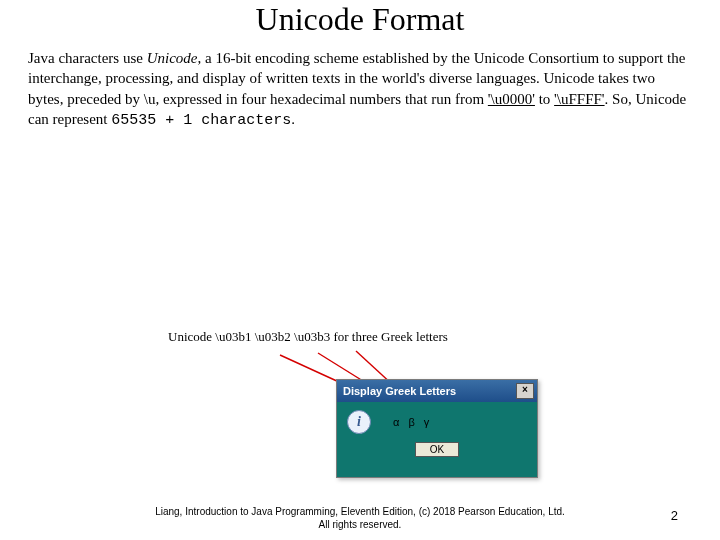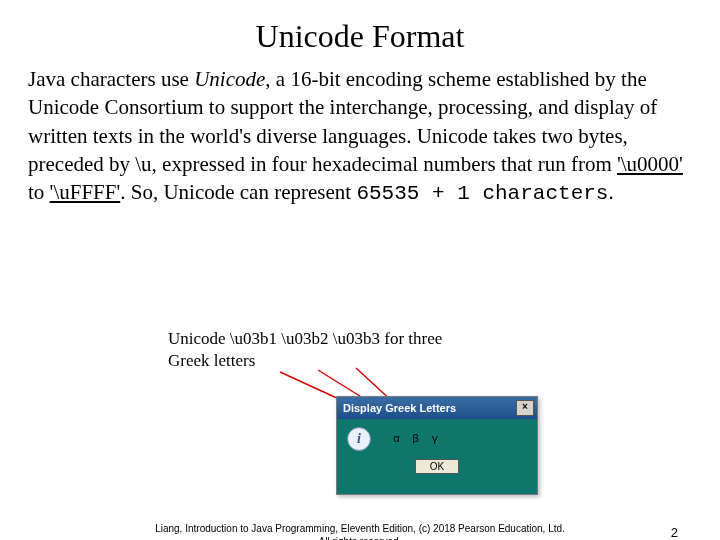--- a/index.html
+++ b/index.html
@@ -15,37 +15,37 @@
   }
   .slide {
     width: 720px;
     height: 540px;
     position: relative;
   }
   .title {
     text-align: center;
     font-size: 32px;
     font-weight: 400;
-    margin-top: 18px;
+    margin-top: 1px;
     margin-bottom: 10px;
   }
   .body {
-    font-size: 21px;
+    font-size: 15px;
     line-height: 1.35;
     padding: 0 28px 0 28px;
   }
   .body .italic { font-style: italic; }
   .body .ul { text-decoration: underline; }
   .body .mono { font-family: "Courier New", Courier, monospace; }
   .caption {
     position: absolute;
     left: 168px;
-    top: 310px;
+    top: 328px;
     width: 300px;
-    font-size: 17px;
+    font-size: 13px;
     line-height: 1.3;
   }
   
   .dialog {
     position: absolute;
     left: 336px;
     top: 378px;
     width: 200px;
     background: #0f766e;
     border: 1px solid #7b7b7b;
@@ -94,21 +94,21 @@
     left: 0; right: 0; top: 0; bottom: 0;
     text-align: center;
     font-family: Georgia, serif;
     font-style: italic;
     font-weight: bold;
     color: #36598f;
     line-height: 22px;
     font-size: 14px;
   }
   .dialog .letters {
-    font-family: Liberation Mono, monospace;
+    font-family: Liberation Sans, sans-serif;
     font-size: 11px;
     letter-spacing: 3px;
     color: #000;
   }
   .dialog .buttons {
     text-align: center;
     padding: 2px 0 20px 0;
   }
   .dialog .ok {
     font-family: Tahoma, Arial, sans-serif;

